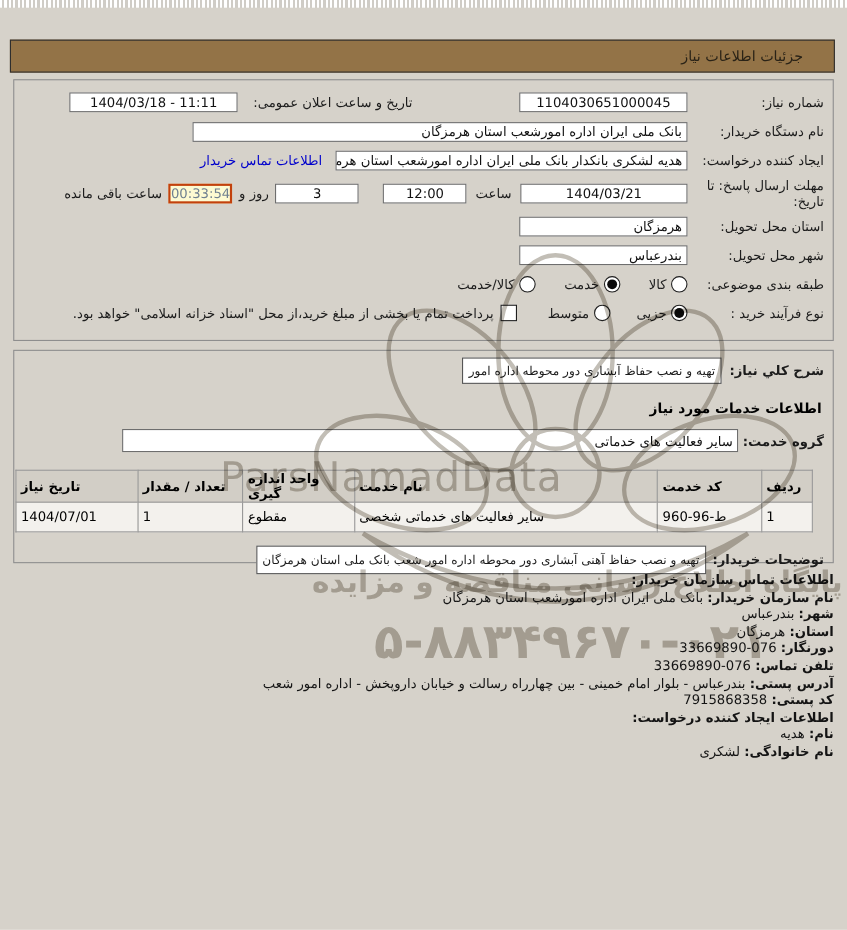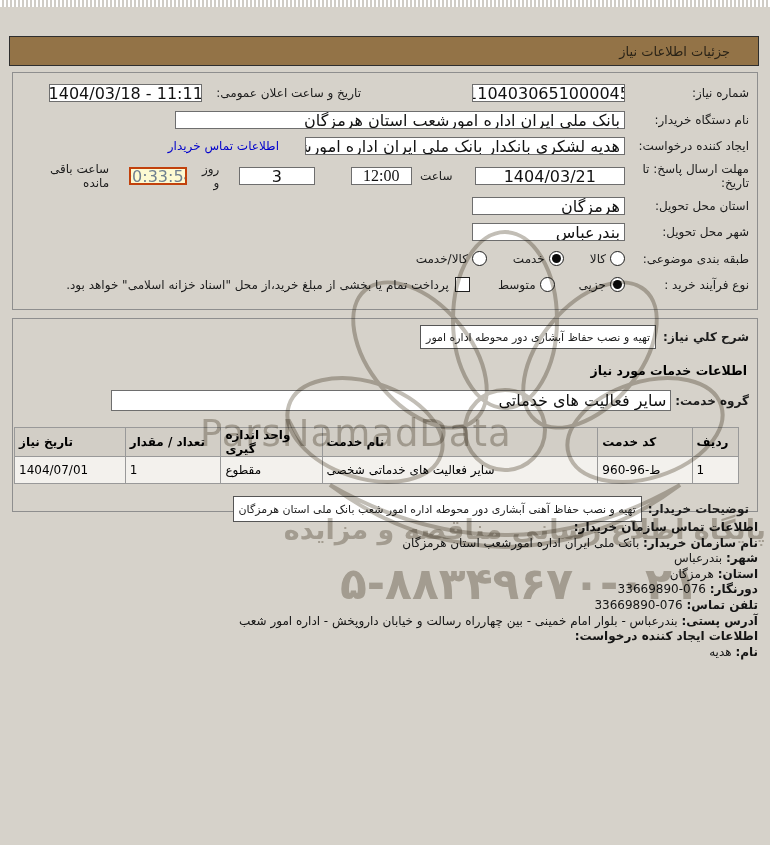--- a/index.html
+++ b/index.html
@@ -10,21 +10,21 @@
   .title-bar{position:absolute;top:36px;left:9px;width:750px;height:30px;background:#937347;
     border:1px solid #2e2e2e;direction:rtl;display:flex;align-items:center;
     color:#2a2317;font-size:13px;padding-right:28px;box-sizing:border-box;}
   
   .group{position:absolute;left:12px;width:746px;border:1px solid #8e8e8e;box-sizing:border-box;direction:rtl;}
   .g1{top:72px;height:238px;padding:11px 8px 0 8px;}
   .g2{top:318px;height:194px;padding:6px 8px 0 8px;}
   .row{display:flex;direction:rtl;align-items:center;font-size:12px;color:#1c1c1c;}
   .lbl{width:124px;flex:none;text-align:right;line-height:14px;}
   .box{border:1px solid #6e6e6e;background:#fff;height:18px;box-sizing:border-box;
-    display:flex;align-items:center;font-size:16px;color:#111;overflow:hidden;white-space:nowrap;margin-left:14px;}
+    display:flex;align-items:center;font-size:12px;color:#111;overflow:hidden;white-space:nowrap;}
   .nb{justify-content:center;}
   .tb{justify-content:flex-start;padding-right:4px;}
   .timer{background:#fdfad2;color:#708090;border:2px solid #c2410c;justify-content:center;}
   .link{color:#0000cc;font-size:12px;}
   .radio{width:13px;height:13px;border:1px solid #1f1f1f;border-radius:50%;background:#fff;
     position:relative;flex:none;margin-left:4px;}
   .radio.on::after{content:"";position:absolute;top:2px;right:2px;bottom:2px;left:2px;background:#0a0a0a;border-radius:50%;}
   .checkbox{width:13px;height:13px;border:1px solid #1f1f1f;background:#fff;flex:none;margin-left:6px;}
   .b{font-weight:bold;}
   
@@ -97,21 +97,21 @@
         <span class="lbl">ایجاد کننده درخواست:</span>
         <div class="box tb" style="width:320px;">هدیه لشکری بانکدار بانک ملی ایران اداره امورشعب استان هرمزگان</div>
         <span class="sp" style="width:12px;"></span>
         <a class="link">اطلاعات تماس خریدار</a>
       </div>
 
       <div class="row" style="margin-bottom:7px;">
         <span class="lbl">مهلت ارسال پاسخ: تا تاریخ:</span>
         <div class="box nb" style="width:152px;">1404/03/21</div>
         <span style="margin:0 8px;">ساعت</span>
-        <div class="box nb" style="width:62px;font-family:Liberation Serif, serif;">12:00</div>
+        <div class="box nb" style="width:76px;">12:00</div>
         <span class="sp" style="width:22px;"></span>
         <div class="box nb" style="width:76px;">3</div>
         <span style="margin:0 6px;">روز و</span>
         <div class="box nb timer" style="width:58px;">00:33:54</div>
         <span style="margin-right:6px;">ساعت باقی مانده</span>
       </div>
 
       <div class="row" style="margin-bottom:8px;">
         <span class="lbl">استان محل تحویل:</span>
         <div class="box tb" style="width:153px;">هرمزگان</div>
@@ -189,18 +189,20 @@
     </div>
 
     <div class="contact">
       <div class="b">اطلاعات تماس سازمان خریدار:</div>
       <div><span class="b">نام سازمان خریدار:</span> <span>بانک ملی ایران اداره امورشعب استان هرمزگان</span></div>
       <div><span class="b">شهر:</span> <span>بندرعباس</span></div>
       <div><span class="b">استان:</span> <span>هرمزگان</span></div>
       <div><span class="b">دورنگار:</span> <span>076-33669890</span></div>
       <div><span class="b">تلفن تماس:</span> <span>076-33669890</span></div>
       <div><span class="b">آدرس پستی:</span> <span>بندرعباس - بلوار امام خمینی - بین چهارراه رسالت و خیابان داروپخش - اداره امور شعب</span></div>
+      <div><span class="b">کد پستی:</span> <span>7915868358</span></div>
       <div class="b">اطلاعات ایجاد کننده درخواست:</div>
       <div><span class="b">نام:</span> <span>هدیه</span></div>
+      <div><span class="b">نام خانوادگی:</span> <span>لشکری</span></div>
     </div>
 
   </div>
 </div>
 
 </body></html>

